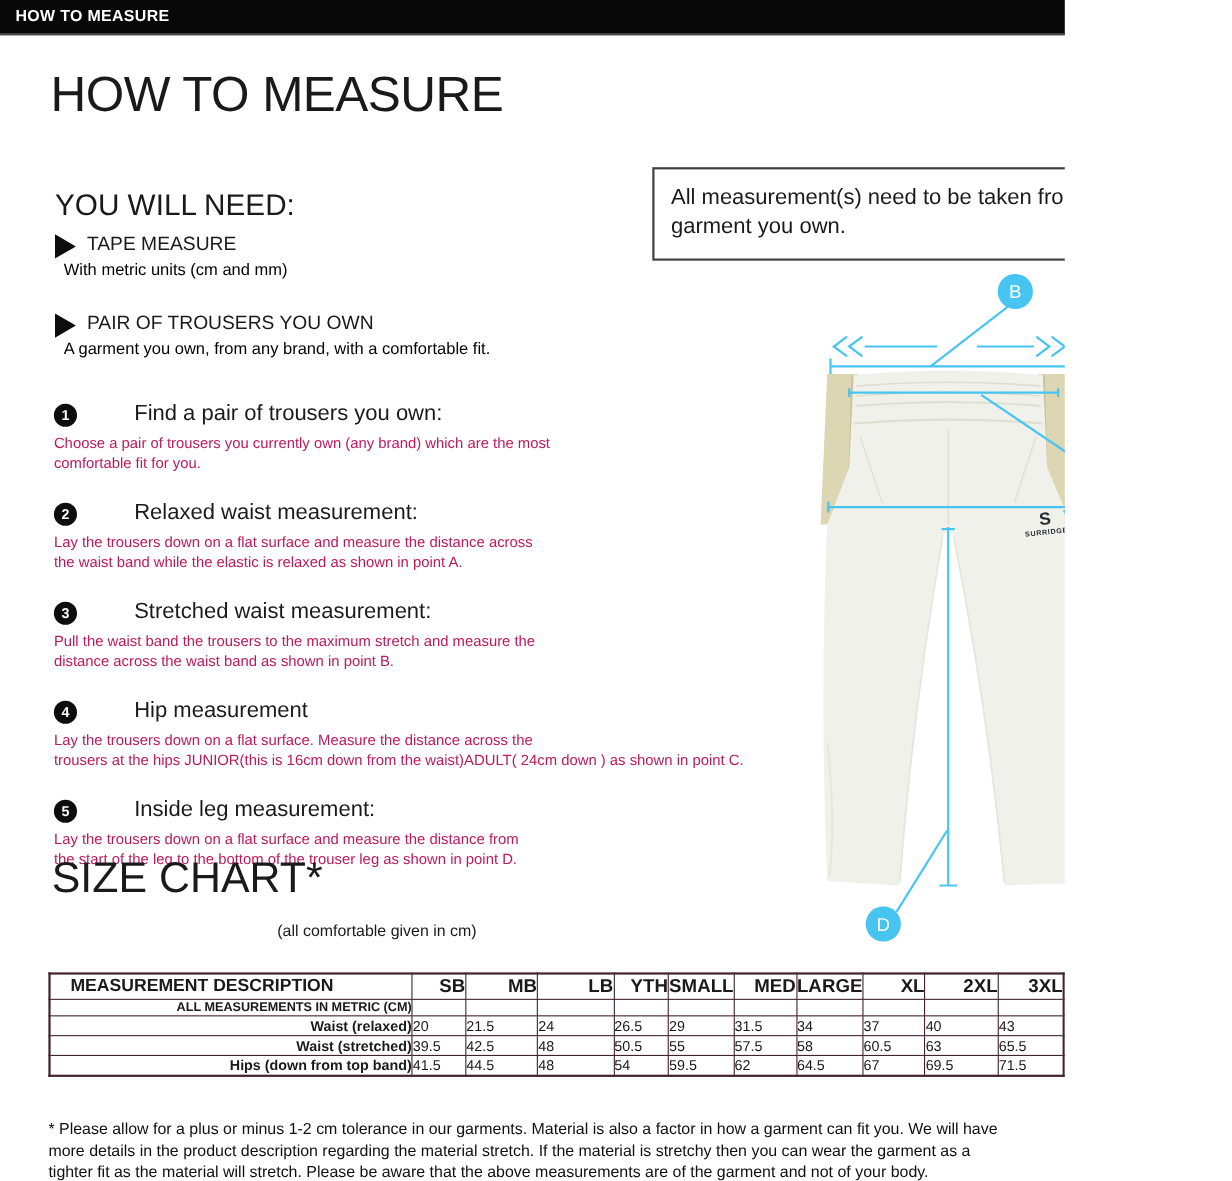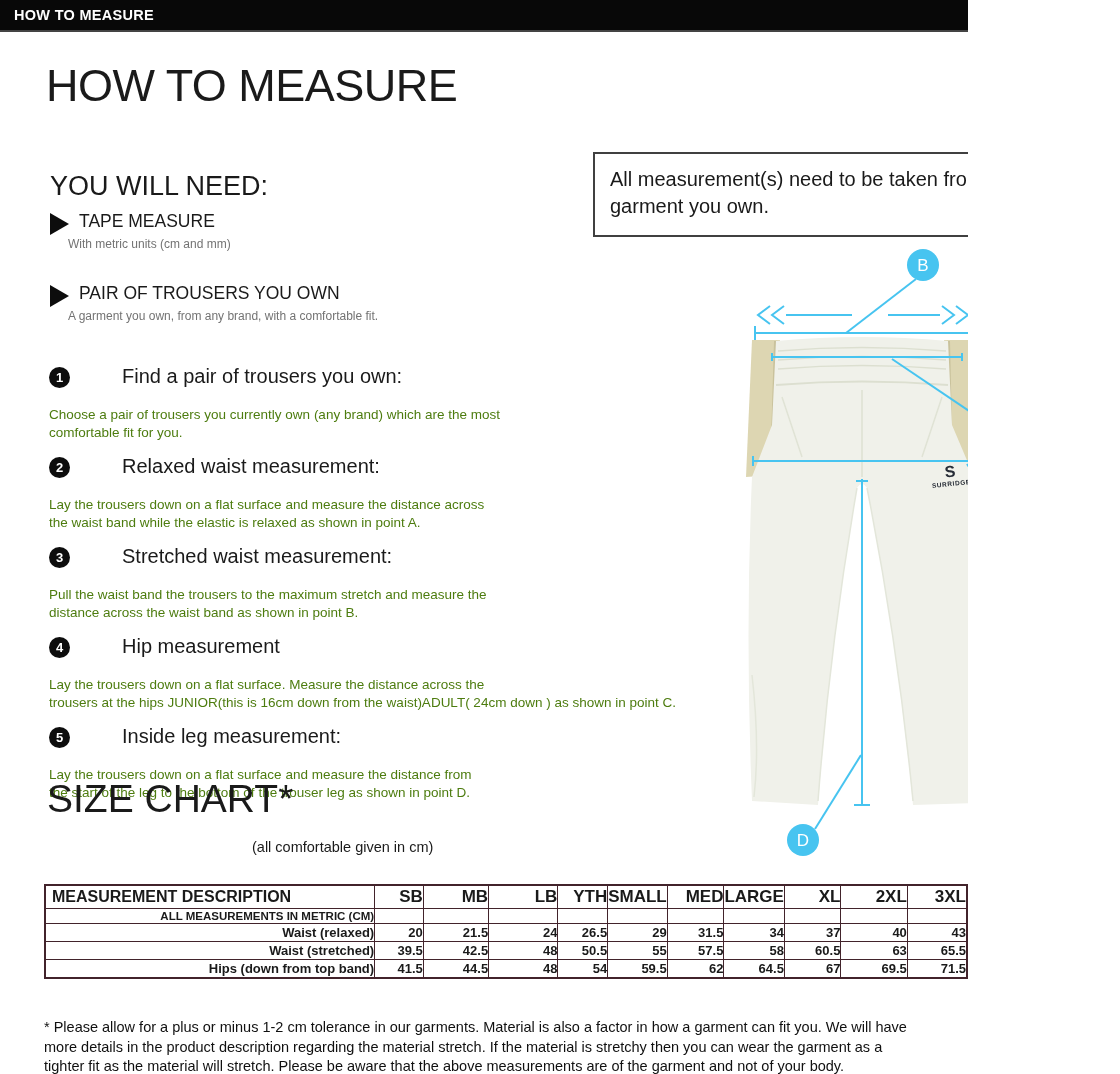--- a/index.html
+++ b/index.html
@@ -14,44 +14,44 @@
   .topbar-logo .nm{display:block;font-size:5px;font-weight:700;letter-spacing:.6px;line-height:7px;}
 
   .h1{position:absolute;left:46px;top:60px;font-size:45px;font-weight:400;letter-spacing:-.5px;}
   .need-head{position:absolute;left:50px;top:146px;font-size:27px;font-weight:400;margin-top:25px;}
 
   #need-items{position:absolute;left:50px;top:205px;width:520px;height:160px;}
   .need{position:absolute;left:0;width:520px;}
   .tri{position:absolute;left:0;top:2px;width:0;height:0;border-left:19px solid #0d0d0d;
        border-top:11px solid transparent;border-bottom:11px solid transparent;}
   .need-label{position:absolute;left:29px;top:0;font-size:17.5px;}
-  .need-detail{position:absolute;left:18px;top:26px;font-size:12px;color:#737373;}
+  .need-detail{position:absolute;left:8px;top:26px;font-size:15px;color:#000000;}
 
   #steps{position:absolute;left:47px;top:0;width:690px;}
   .step{position:absolute;left:0;width:690px;}
   .step-num{position:absolute;left:2px;top:2px;width:21px;height:21px;border-radius:50%;background:#0d0d0d;
             color:#fff;font-size:13px;font-weight:700;text-align:center;line-height:21px;}
   .step-title{position:absolute;left:31px;top:0;font-size:20px;margin-left:44px;}
-  .step-body{position:absolute;left:2px;top:29px;font-size:13.5px;line-height:18px;white-space:pre-line;color:#4d7c0f;margin-top:12px;}
+  .step-body{position:absolute;left:2px;top:29px;font-size:13.5px;line-height:18px;white-space:pre-line;color:#be185d;}
 
   .notebox{position:absolute;left:593px;top:152px;width:438px;height:57px;border:2px solid #404040;
            padding:12px 15px;font-size:20px;line-height:27px;white-space:pre-line;}
 
   #diagram{position:absolute;left:690px;top:245px;}
   #diagram text{font-family:"Liberation Sans",sans-serif;}
 
   .sc-head{position:absolute;left:47px;top:777px;font-size:39px;font-weight:400;}
   .sc-sub{position:absolute;left:252px;top:839px;font-size:14.5px;}
 
   table.sc{position:absolute;left:44px;top:884px;border-collapse:collapse;table-layout:fixed;
            border:2px solid #42232b;}
   table.sc td,table.sc th{border:1px solid #42232b;overflow:hidden;white-space:nowrap;}
   table.sc th{height:22px;font-size:17px;font-weight:700;text-align:right;padding:0;}
-  table.sc th.lft{text-align:left;padding-left:6px;font-size:16px;}
-  table.sc td{height:17px;font-size:13px;font-weight:700;text-align:right;padding:0;}
+  table.sc th.lft{text-align:left;padding-left:18px;font-size:16px;}
+  table.sc td{height:17px;font-size:13px;font-weight:400;text-align:left;padding:0;}
   table.sc td.lbl{text-align:right;padding-left:6px;font-weight:700;}
   table.sc tr.metric td{height:14px;font-size:11.5px;}
 
   .footnote{position:absolute;left:44px;top:1018px;width:1050px;font-size:14.5px;line-height:19.5px;
             white-space:pre-line;color:#101010;}
 </style>
 </head>
 <body>
 
 <div id="page">

